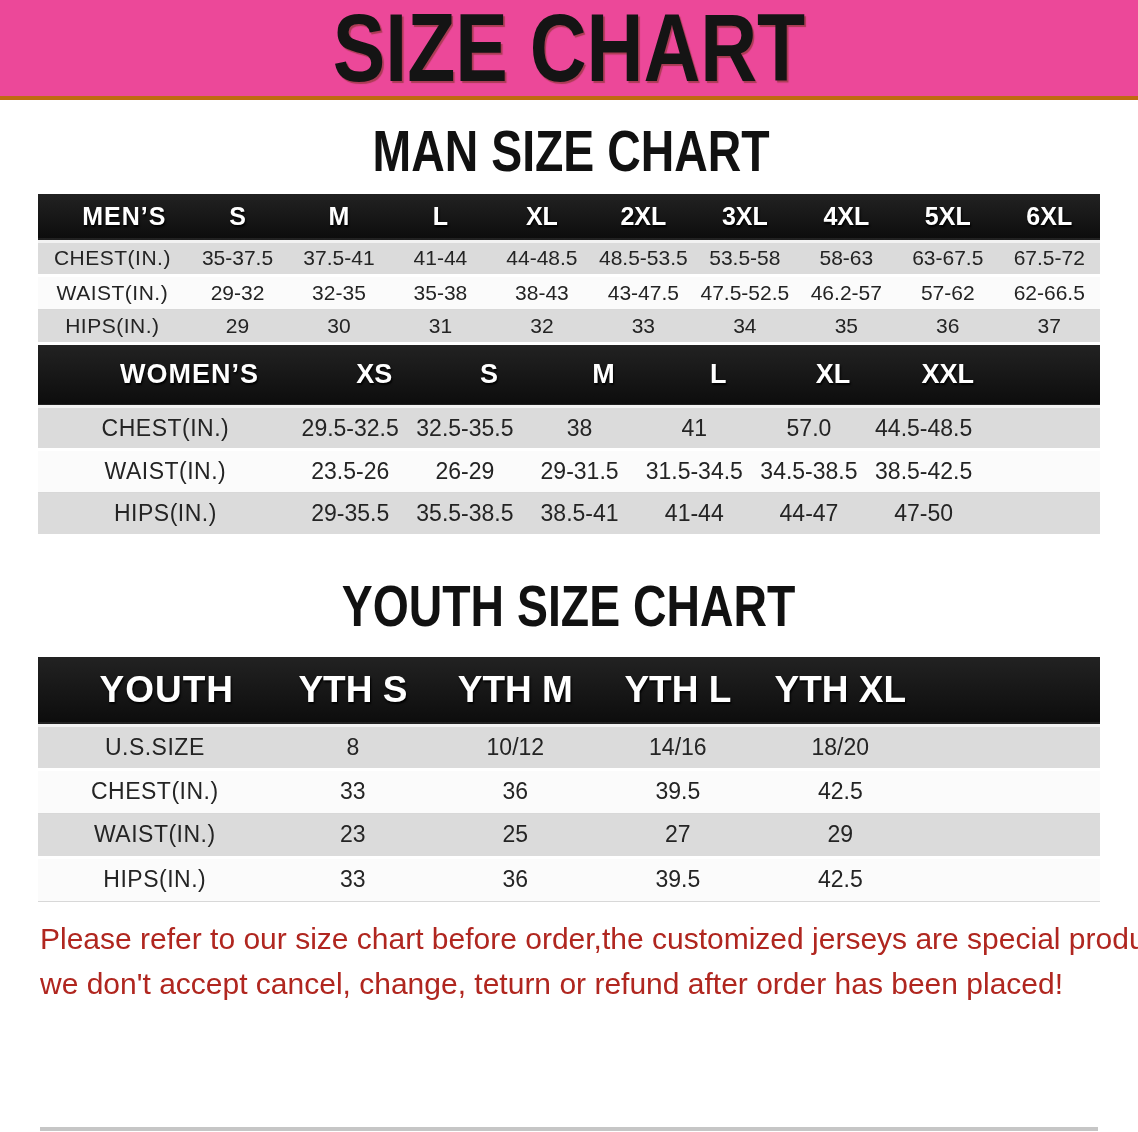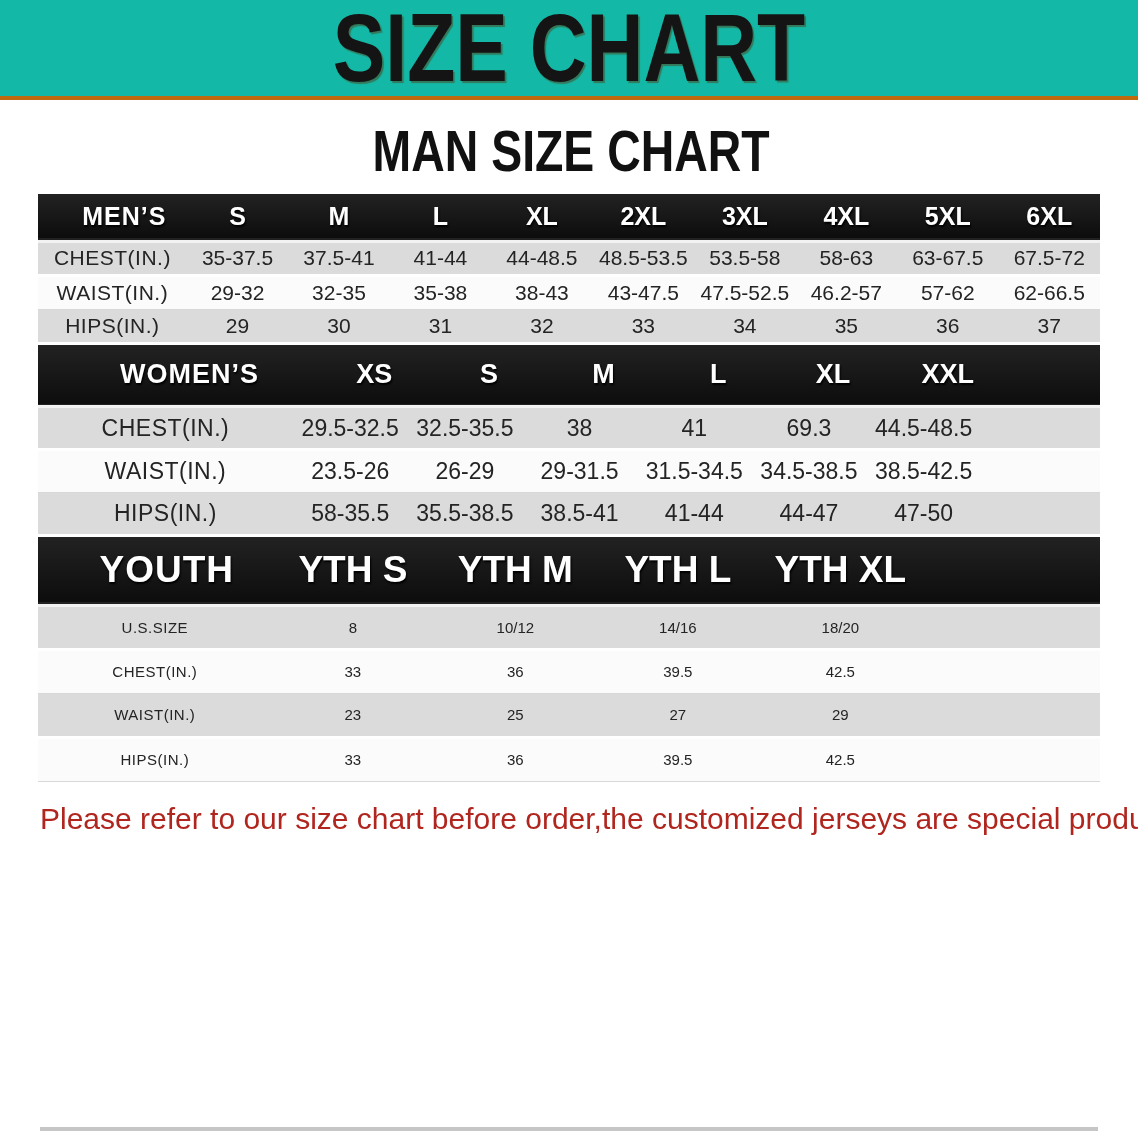--- a/index.html
+++ b/index.html
@@ -11,21 +11,21 @@
     margin: 0 auto;
     background: #ffffff;
     overflow: hidden;
     font-family: "Liberation Sans", sans-serif;
     color: #1e1e1e;
   }
 
   
   .banner {
     height: 100px;
-    background: #14b8a6;
+    background: #ec4899;
     border-bottom: 4px solid #c06a10;
     display: flex;
     align-items: center;
     justify-content: center;
   }
   .banner-title {
     display: inline-block;
     font-size: 96px;
     line-height: 96px;
     font-weight: bold;
@@ -87,21 +87,21 @@
   tbody tr:nth-child(odd)  { background: #dbdbdb; border-bottom: 3px solid #ffffff; }
   tbody tr:nth-child(even) { background: #fbfbfb; border-bottom: 1px solid #d8d8d8; }
   tr.band { border-bottom: 3px solid #f2f2f2; }
   tbody td {
     text-align: center;
     color: #242424;
     white-space: nowrap;
   }
   .men   tbody td { height: 34px; font-size: 21px; }
   .women tbody td { height: 43px; font-size: 23px; }
-  .youth tbody td { height: 44px; font-size: 15px; }
+  .youth tbody td { height: 44px; font-size: 23px; }
   td.row-label { letter-spacing: 0.5px; }
 
   
   .note {
     margin: 14px 0 0 40px;
     color: #b0261f;
   }
   .note p {
     font-size: 30px;
     line-height: 45px;
@@ -219,47 +219,48 @@
         <th></th>
       </tr>
     </thead>
     <tbody>
       <tr>
         <td class="row-label">CHEST(IN.)</td>
         <td>29.5-32.5</td>
         <td>32.5-35.5</td>
         <td>38</td>
         <td>41</td>
-        <td>69.3</td>
+        <td>57.0</td>
         <td>44.5-48.5</td>
         <td></td>
       </tr>
       <tr>
         <td class="row-label">WAIST(IN.)</td>
         <td>23.5-26</td>
         <td>26-29</td>
         <td>29-31.5</td>
         <td>31.5-34.5</td>
         <td>34.5-38.5</td>
         <td>38.5-42.5</td>
         <td></td>
       </tr>
       <tr>
         <td class="row-label">HIPS(IN.)</td>
-        <td>58-35.5</td>
+        <td>29-35.5</td>
         <td>35.5-38.5</td>
         <td>38.5-41</td>
         <td>41-44</td>
         <td>44-47</td>
         <td>47-50</td>
         <td></td>
       </tr>
     </tbody>
   </table>
 
+  <h2 class="section-title title-youth"><span class="condensed">YOUTH SIZE CHART</span></h2>
 
   <table class="size-table youth">
     <colgroup>
       <col style="width:22%">
       <col style="width:15.3%">
         <col style="width:15.3%">
         <col style="width:15.3%">
         <col style="width:15.3%">
       <col style="width:16.8%">
     </colgroup>
@@ -304,17 +305,18 @@
         <td>36</td>
         <td>39.5</td>
         <td>42.5</td>
         <td></td>
       </tr>
     </tbody>
   </table>
 
   <div class="note">
     <p>Please refer to our size chart before order,the customized jerseys are special products,</p>
+    <p>we don't accept cancel, change, teturn or refund after order has been placed!</p>
   </div>
 
   <div class="bottom-strip"></div>
 
 </div>
 
 </body></html>

